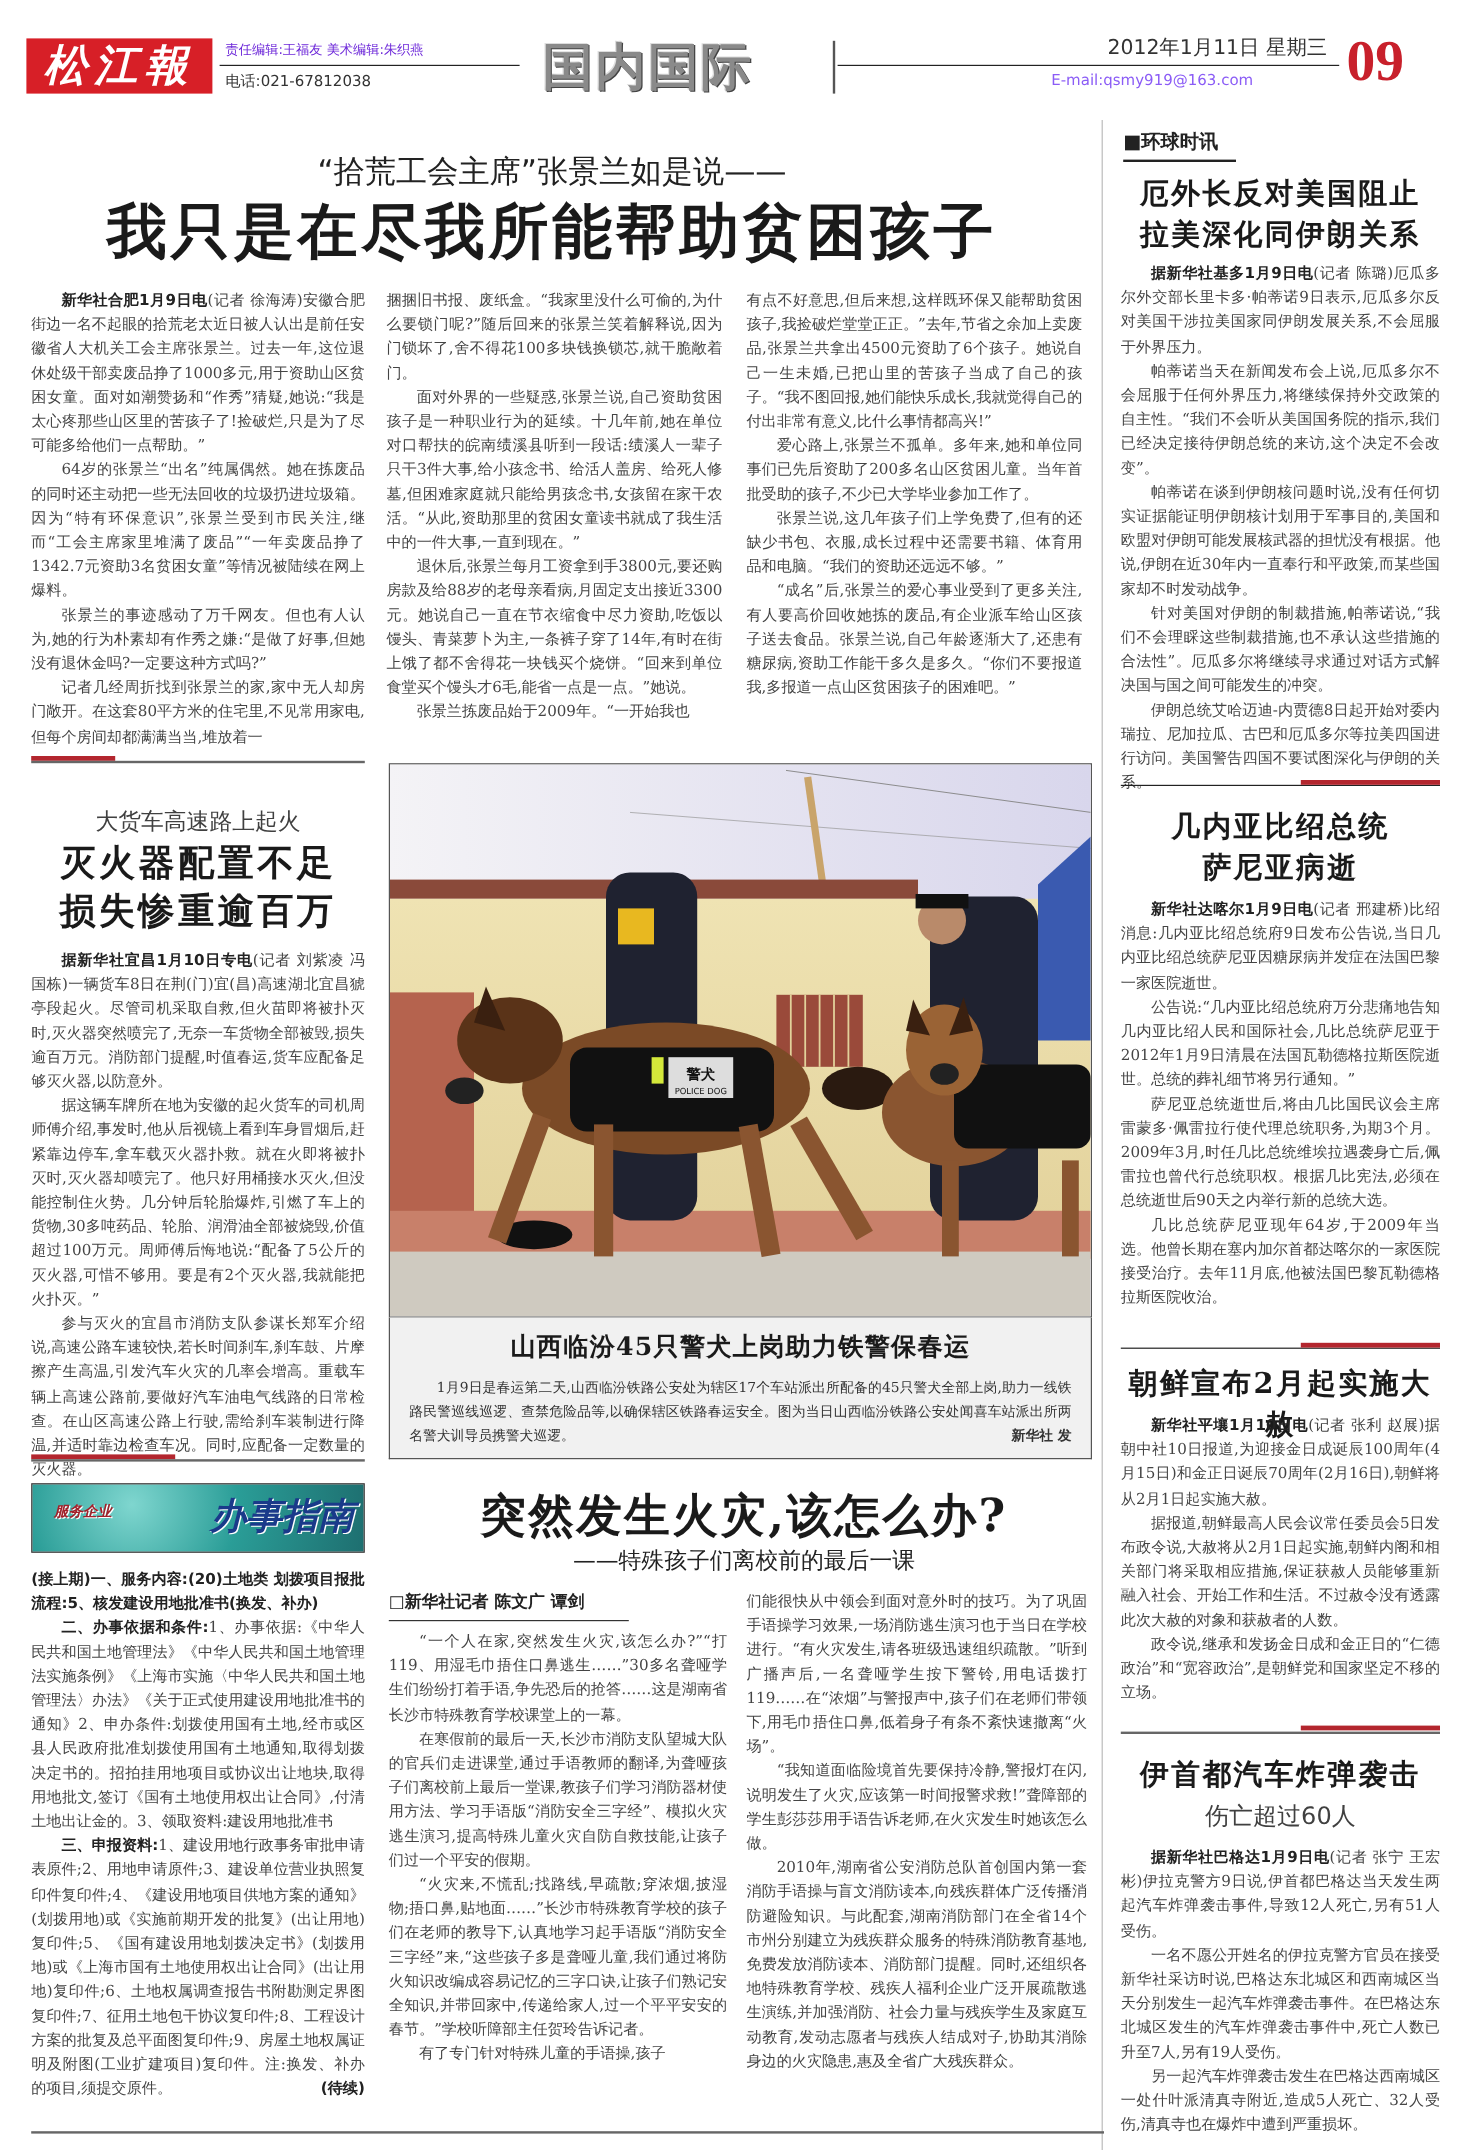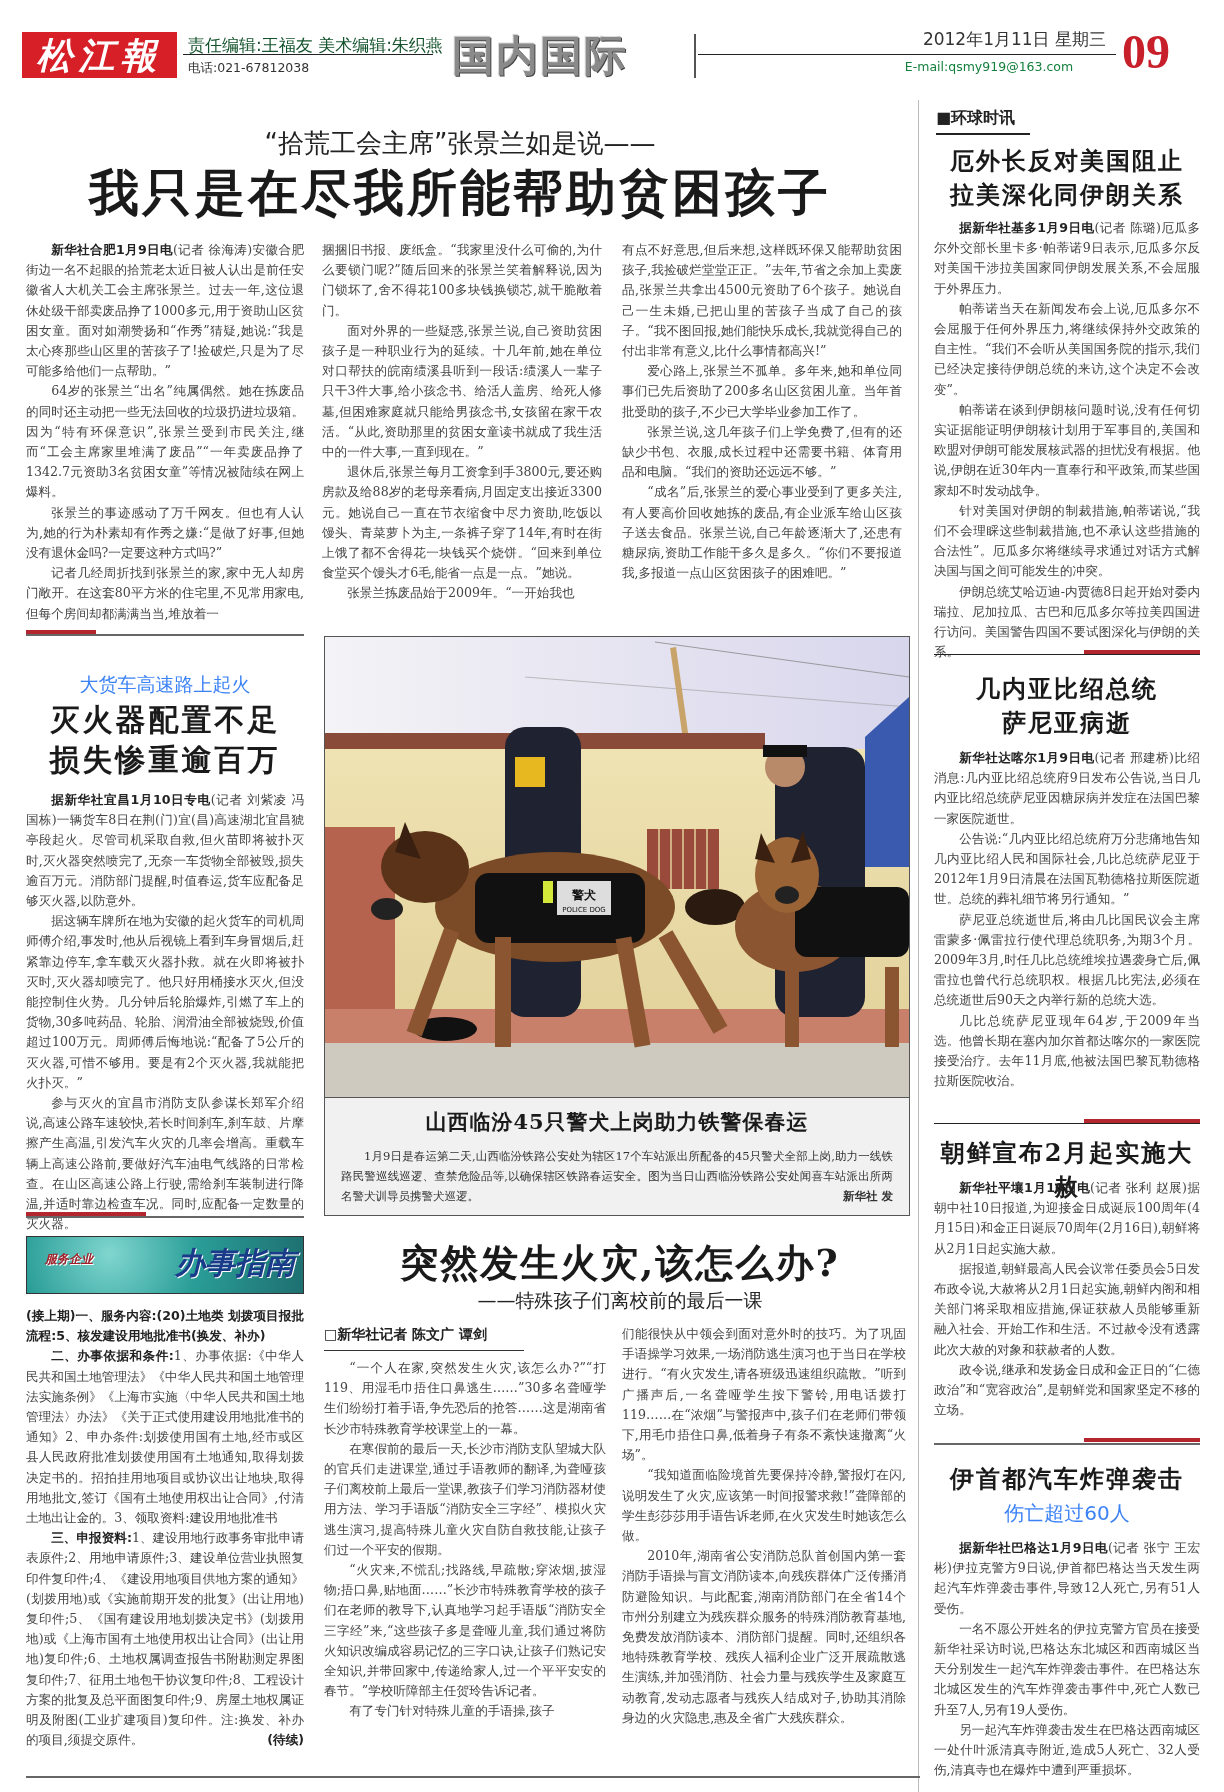--- a/index.html
+++ b/index.html
@@ -5,43 +5,43 @@
   * { box-sizing: border-box; margin: 0; padding: 0; }
   html, body { width: 1224px; height: 1792px; background: #ffffff; overflow: hidden; }
   body { position: relative; font-family: "DejaVu Serif", "Liberation Serif", serif; color: #333; }
   .abs { position: absolute; }
   .sans { font-family: "DejaVu Sans", "Liberation Sans", sans-serif; }
   .serif { font-family: "DejaVu Serif", "Liberation Serif", serif; }
 
   
   .logo { left: 22px; top: 32px; width: 155px; height: 46px; background: #d71f27; color: #fff;
           font-size: 36px; font-weight: bold; letter-spacing: 6px; text-align: center; line-height: 46px; font-style: italic; }
-  .editors { left: 188px; top: 34px; font-size: 17px; color: #14532d; }
+  .editors { left: 188px; top: 34px; font-size: 11px; color: #6d28d9; }
   .phone { left: 188px; top: 60px; font-size: 12.5px; color: #333; }
   .mast-line-l { left: 183px; top: 54px; width: 250px; height: 1px; background: #222; }
   .section-title { left: 452px; top: 28px; font-size: 42px; font-weight: bold; color: #8a8a8a; letter-spacing: 2px;
                    text-shadow: 1px 1px 0 #444, -1px -1px 0 #ddd; }
   .section-bar { left: 694px; top: 34px; width: 2px; height: 44px; background: #555; }
   .mast-line-r { left: 698px; top: 54px; width: 418px; height: 1px; background: #222; }
   .date { left: 876px; top: 28px; font-size: 17px; color: #333; width: 230px; text-align: right; }
-  .email { left: 876px; top: 59px; font-size: 12.5px; color: #15803d; width: 226px; text-align: center; }
+  .email { left: 876px; top: 59px; font-size: 12.5px; color: #8b5cf6; width: 226px; text-align: left; }
   .page-num { left: 1122px; top: 24px; font-size: 48px; font-weight: bold; color: #c8202b; font-family: "Liberation Serif", serif; }
 
   
   .kicker { left: 0; width: 920px; top: 126px; text-align: center; font-size: 26px; color: #222; }
   .headline-main { left: 0; width: 920px; top: 160px; text-align: center; font-size: 50px; font-weight: bold; color: #1a1a1a; letter-spacing: 3px; }
   .col { font-size: 12.6px; line-height: 20.2px; color: #444; text-align: justify; }
   .col p { text-indent: 2em; }
   .col p.noindent { text-indent: 0; }
   .col .dateline { font-weight: bold; color: #222; font-family: "DejaVu Sans", sans-serif; }
 
   .divider-red { height: 4px; background: #b3262e; }
   .divider-gray { height: 2px; background: #666; }
 
-  .sub-kicker { font-size: 19px; color: #3b82f6; text-align: center; font-family: "DejaVu Sans", sans-serif; }
+  .sub-kicker { font-size: 19px; color: #404040; text-align: center; font-family: "DejaVu Sans", sans-serif; }
   .sub-head { font-size: 30px; font-weight: bold; color: #1a1a1a; text-align: center; line-height: 40px; letter-spacing: 3px; }
 
   
   .photo-frame { left: 324px; top: 636px; width: 586px; height: 462px; border: 1px solid #555; overflow: hidden; }
   .photo { position: absolute; left: 0; top: 0; width: 584px; height: 460px; }
   .caption-box { left: 324px; top: 1098px; width: 586px; height: 118px; background: #f1f1f1; border: 1px solid #555; border-top: none; }
   .caption-title { position: absolute; left: 0; width: 100%; top: 10px; text-align: center; font-size: 21px; font-weight: bold; color: #1a1a1a; letter-spacing: 1px; }
   .caption-text { position: absolute; left: 16px; right: 16px; top: 48px; font-size: 11.5px; line-height: 20px; color: #333; text-indent: 2em; text-align: justify; }
   .caption-credit { font-weight: bold; font-family: "DejaVu Sans", sans-serif; float: right; text-indent: 0; }
 

